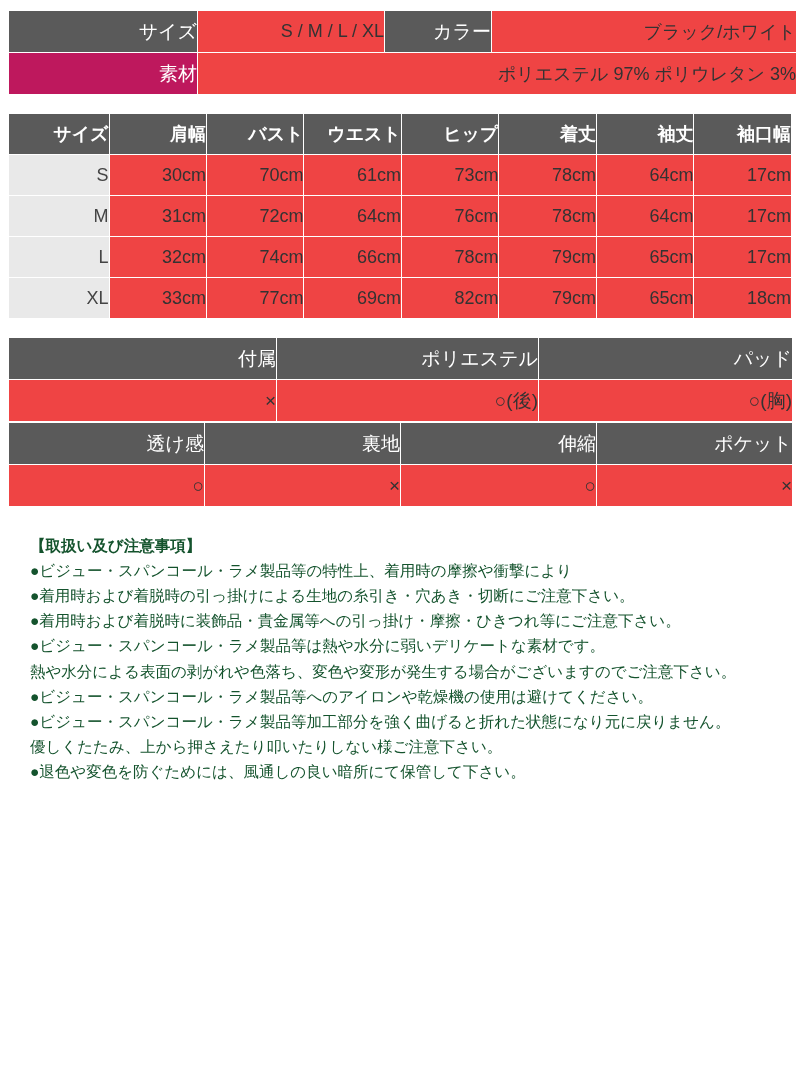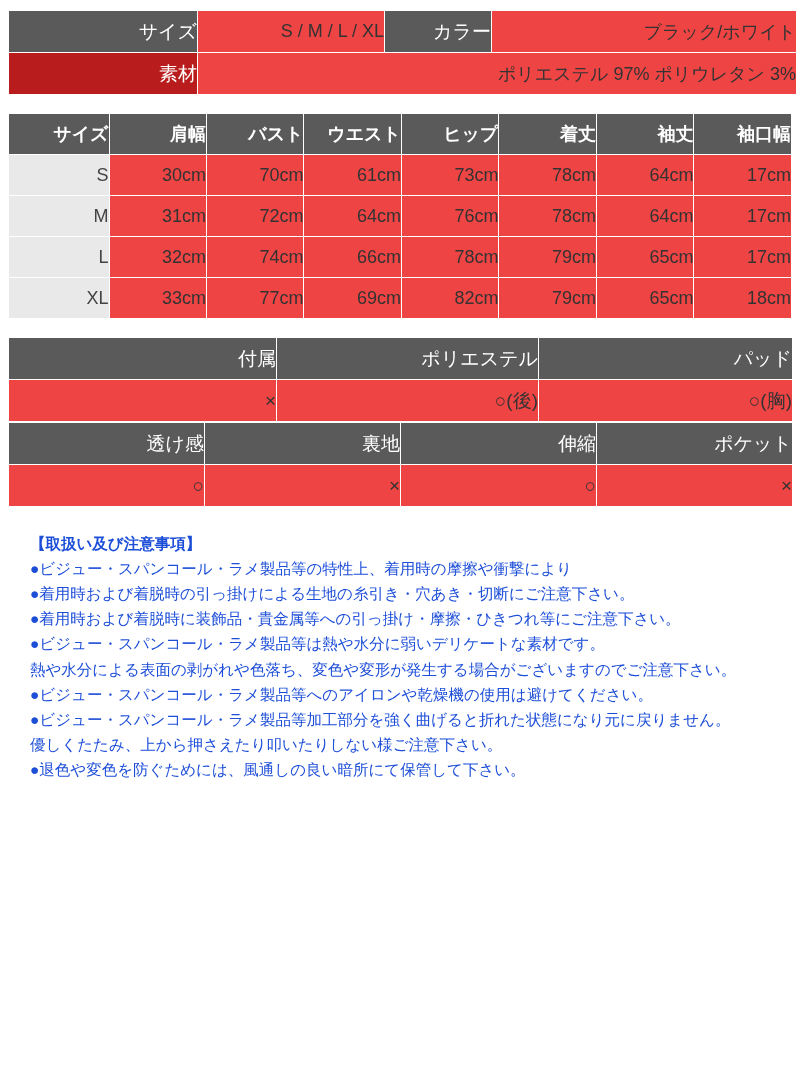--- a/index.html
+++ b/index.html
@@ -35,21 +35,21 @@
     vertical-align: middle;
     font-weight: normal;
     padding: 0;
   }
   .hdr {
     background: #5a5a5a;
     color: #ffffff;
     font-size: 19px;
   }
   .hdr-dark {
-    background: #b91c1c;
+    background: #be185d;
     color: #ffffff;
     font-size: 19px;
   }
   .cell {
     background: #ef4444;
     color: #333333;
     font-size: 18px;
   }
 
   
@@ -89,22 +89,21 @@
   .mark {
     font-size: 19px;
     color: #333;
   }
 
   
   .notes {
     margin: 26px 0 16px 22px;
     font-size: 15.5px;
     line-height: 1.62;
-    color: #1d4ed8;
-    font-family: Liberation Mono, monospace;
+    color: #14532d;
   }
   .notes div { white-space: nowrap; }
   .notes .title { font-weight: bold; }
 </style>
 </head>
 <body>
 
 <div class="page">
 
   <table id="spec-table">

